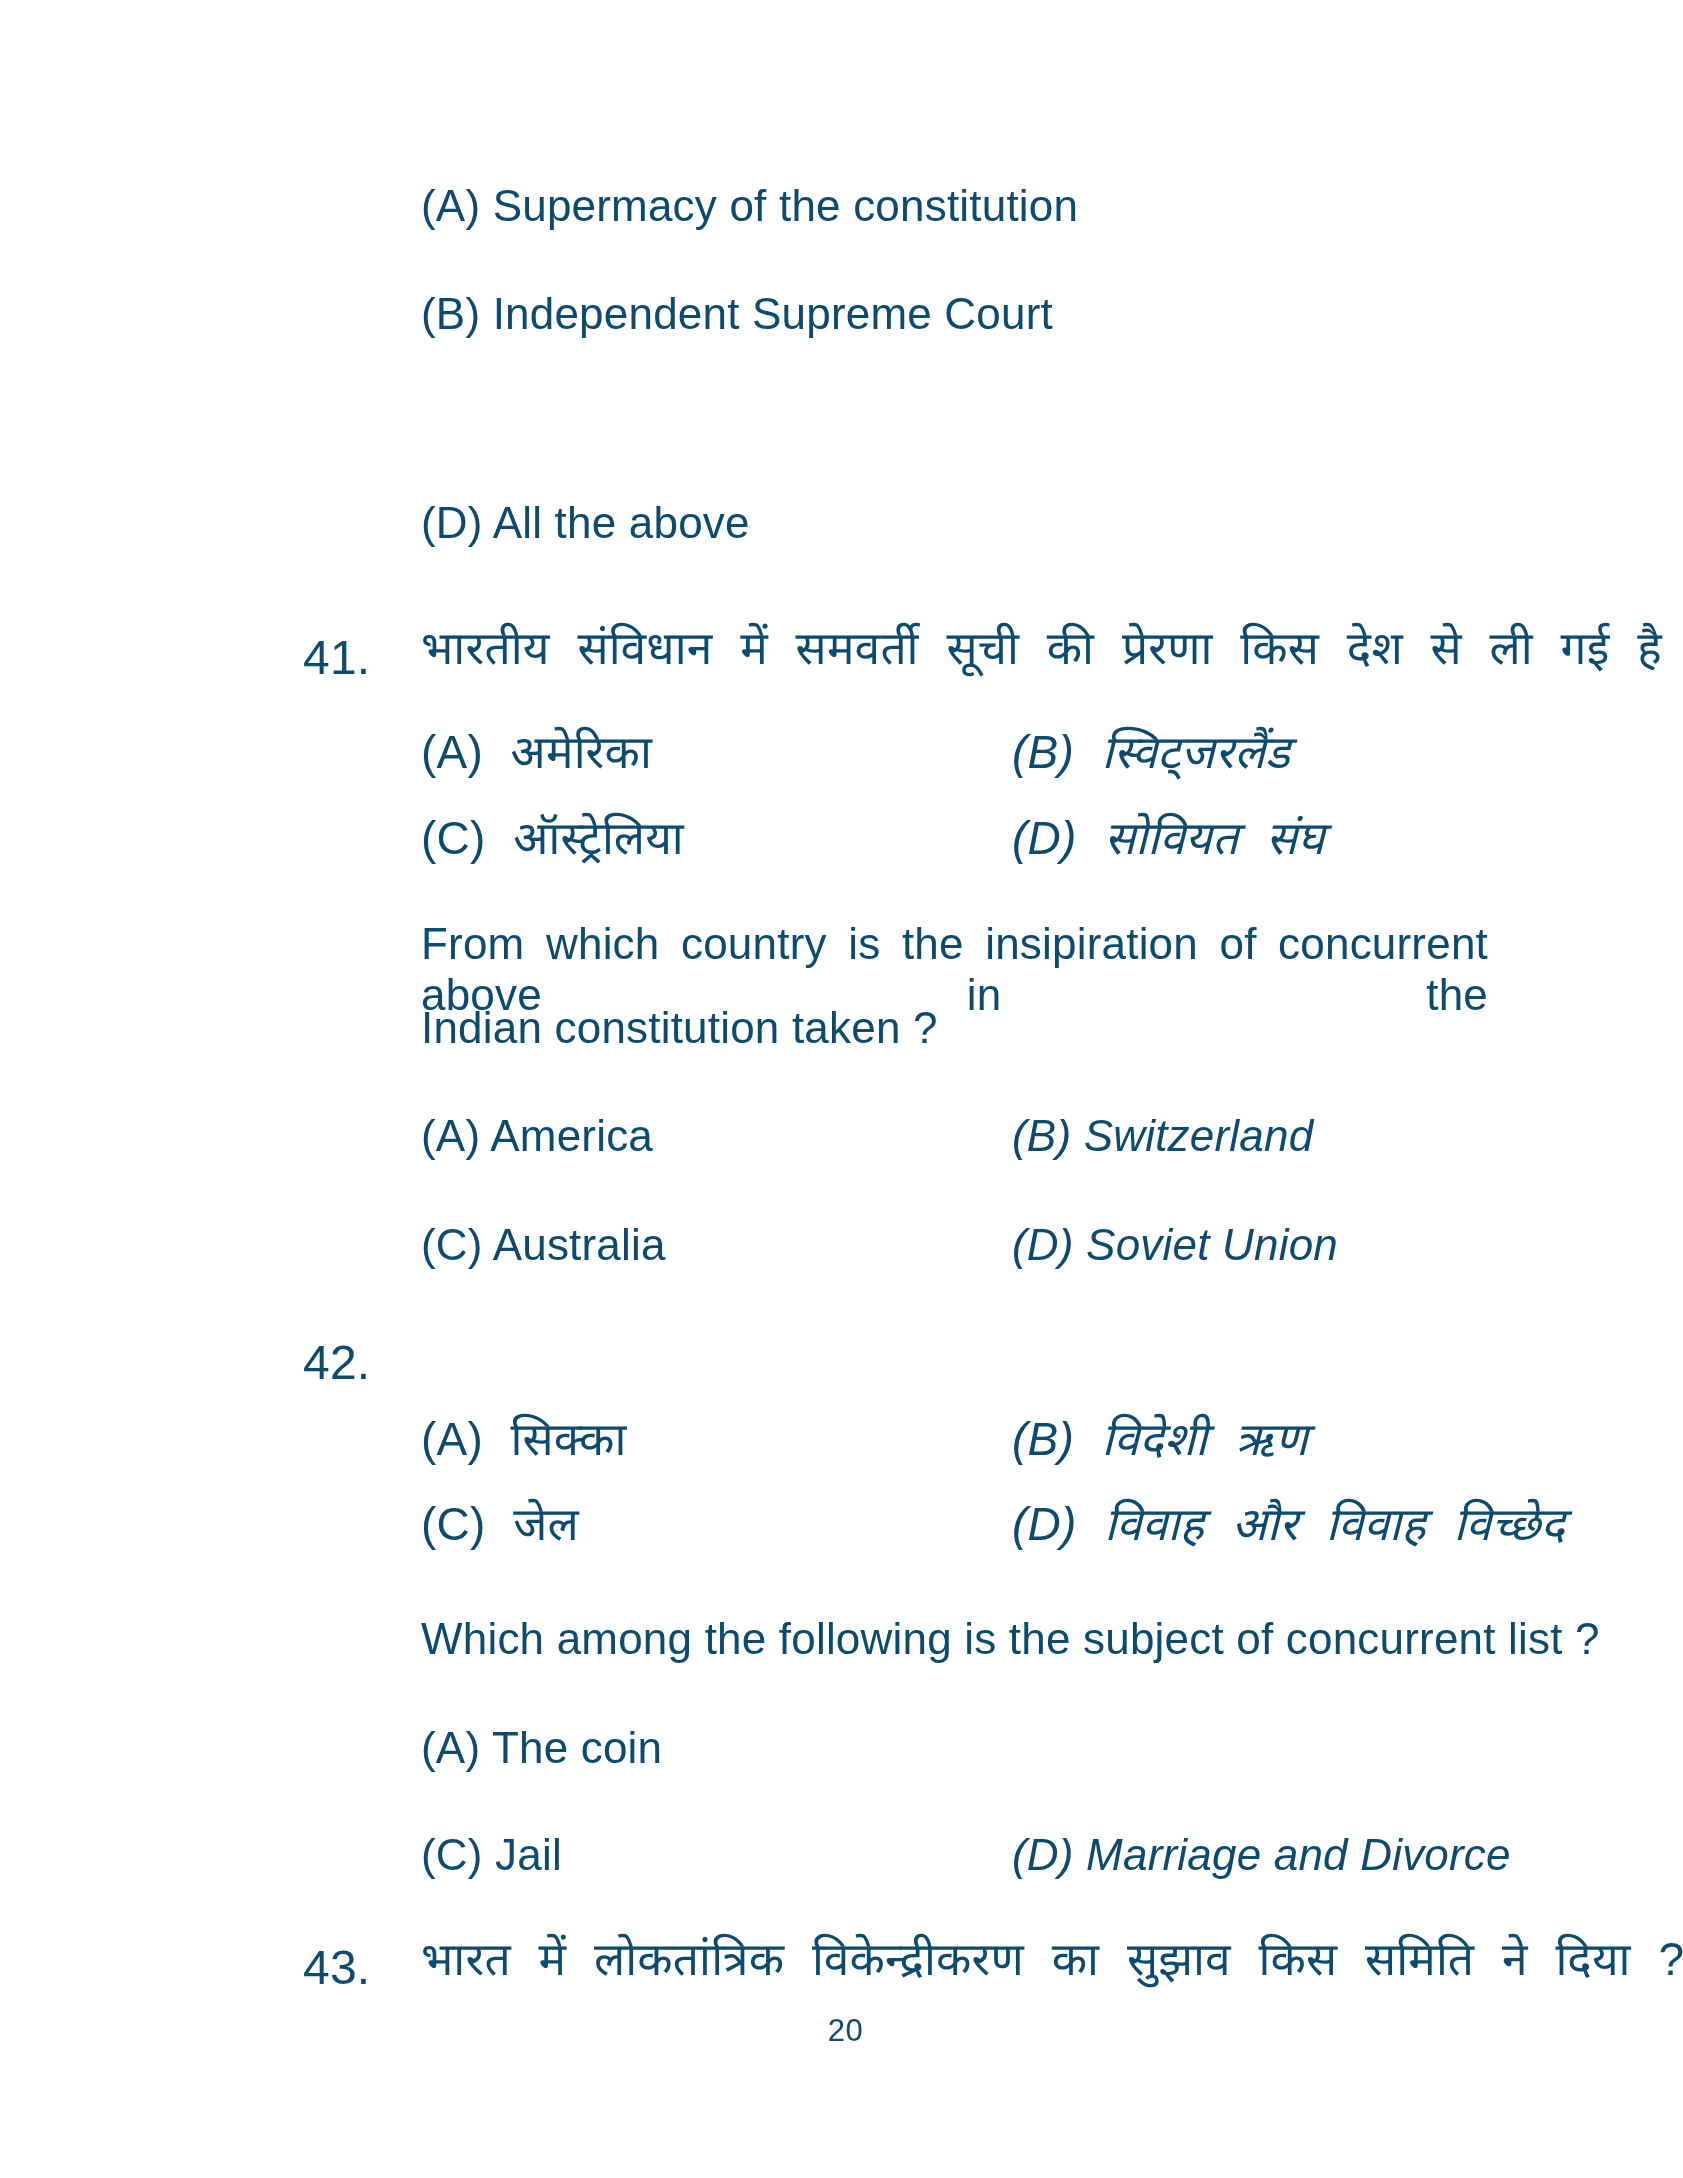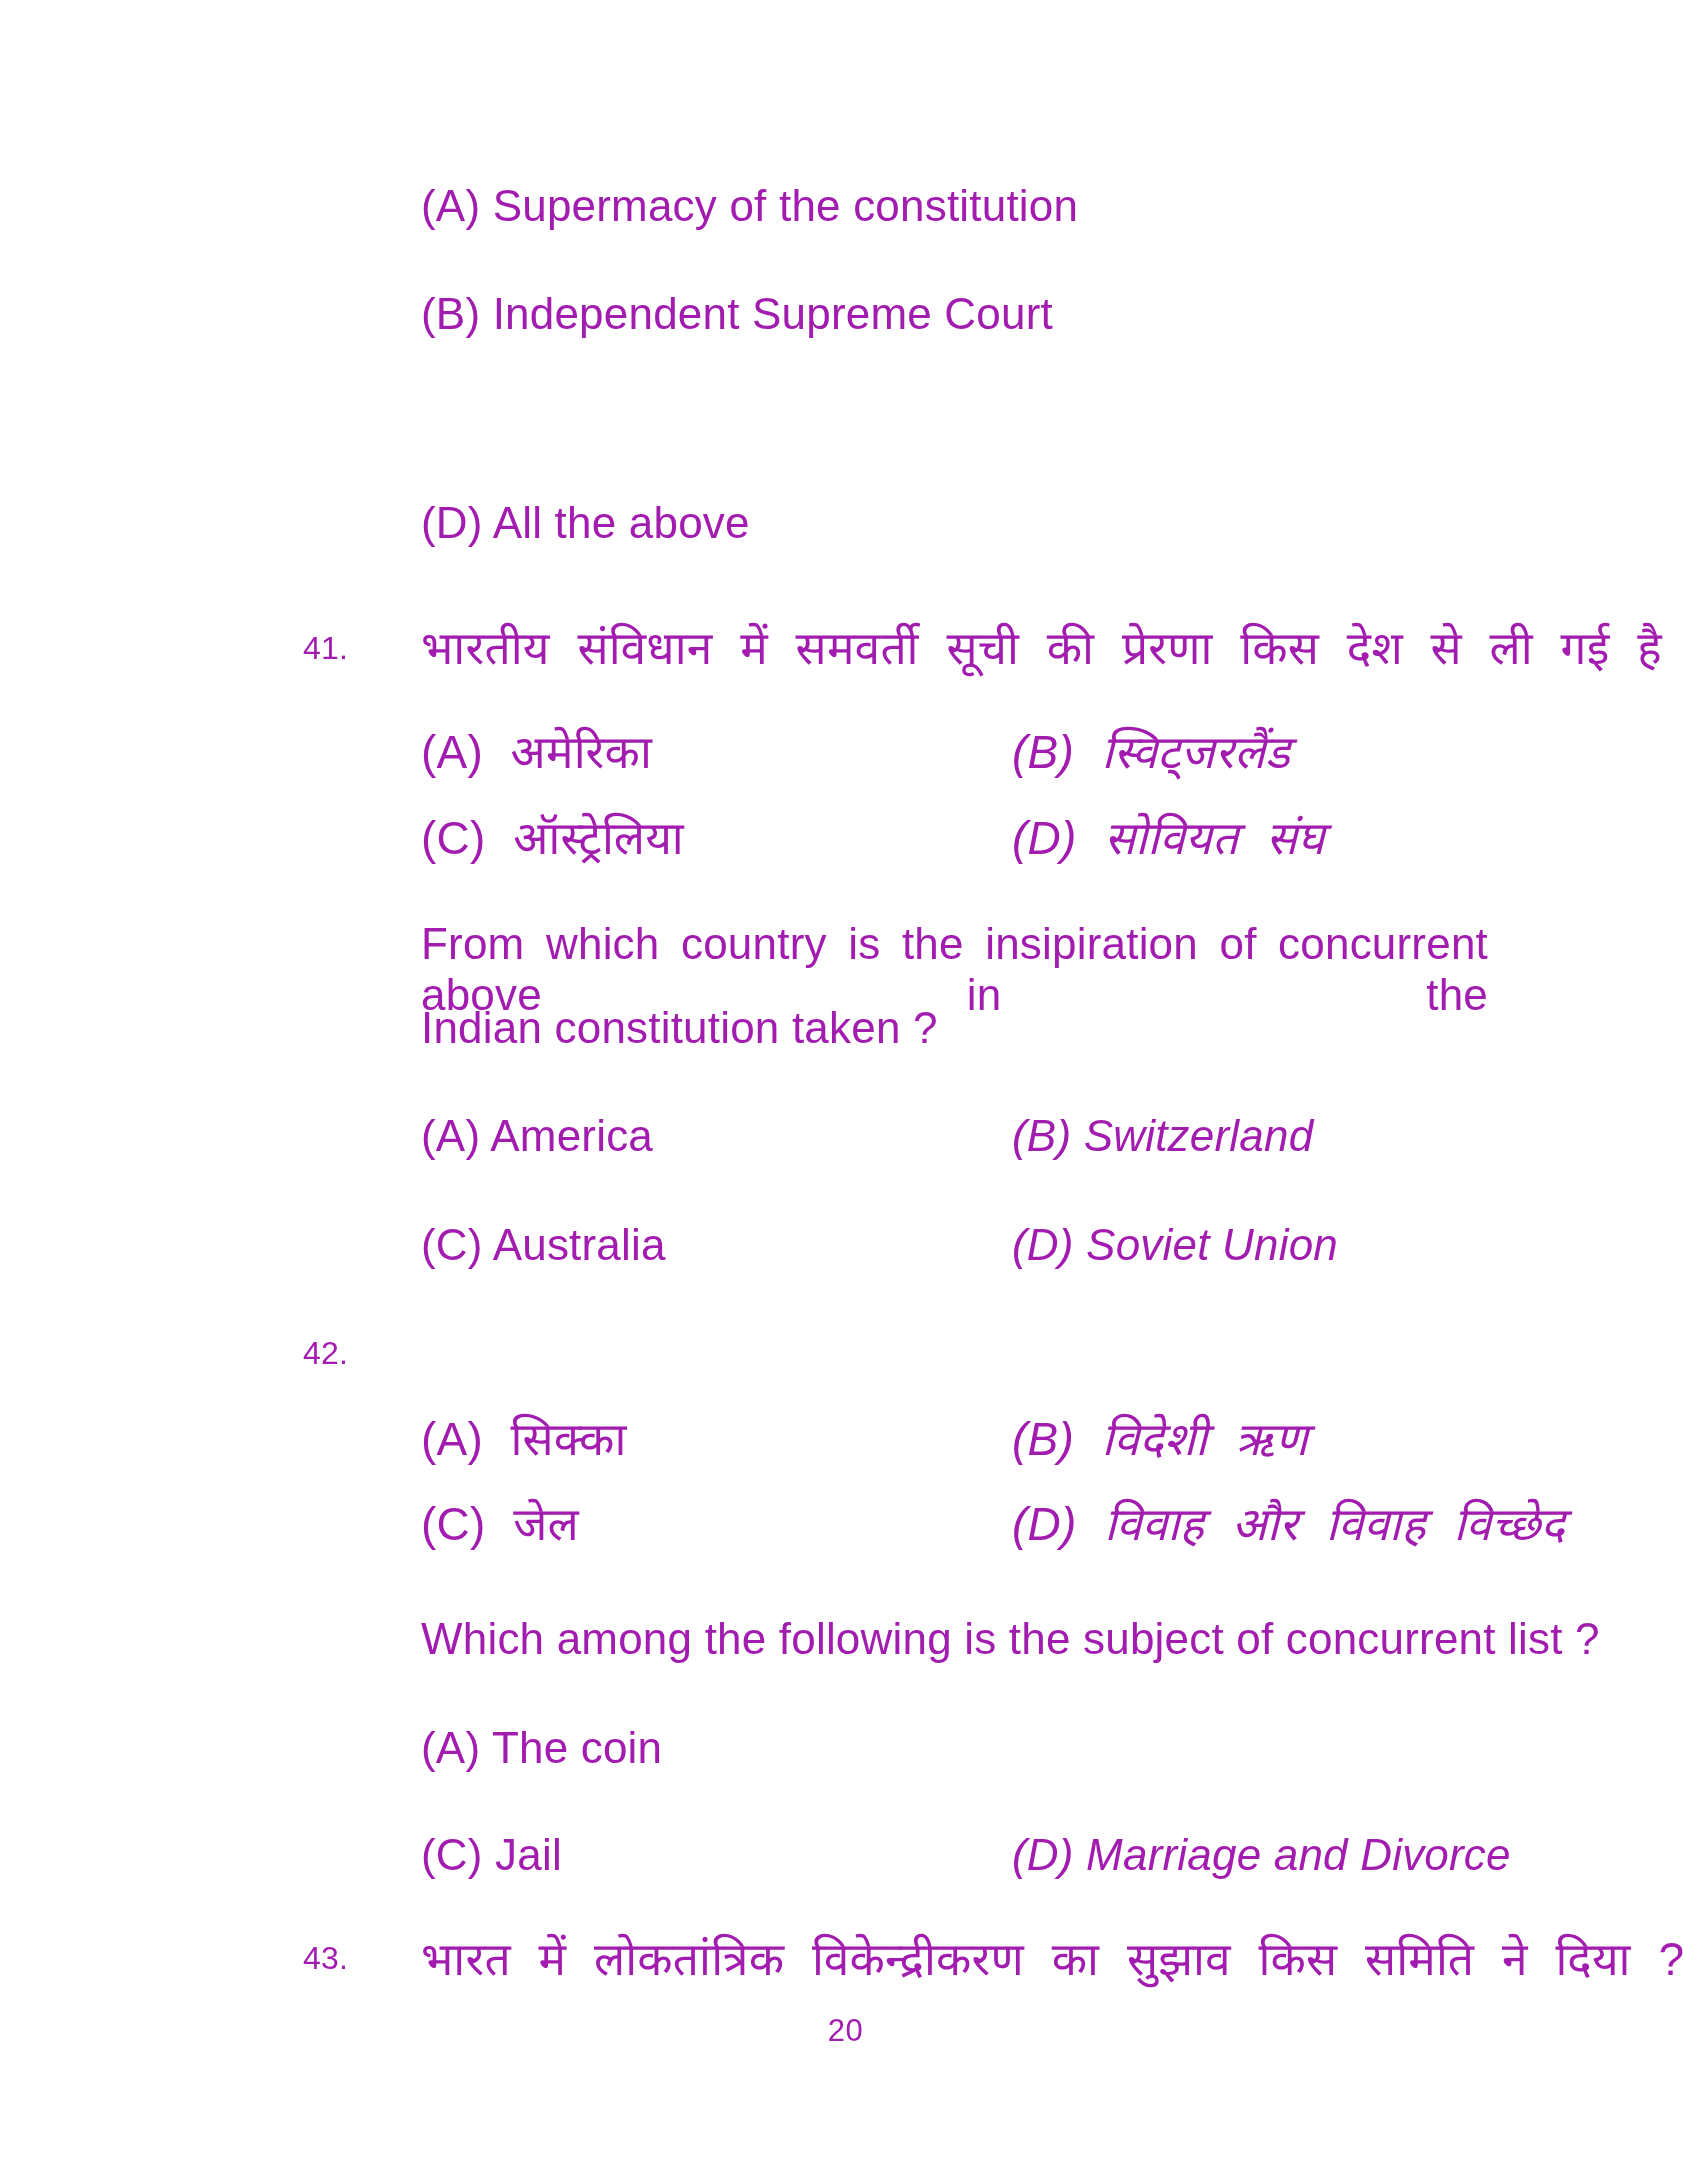--- a/index.html
+++ b/index.html
@@ -2,37 +2,37 @@
 <html><head>
 <meta charset="utf-8">
 <style>
   html, body { margin: 0; padding: 0; background: #e8e8e8; }
   .page {
     position: relative;
     width: 1683px;
     height: 2178px;
     margin: 0 auto;
     background: #ffffff;
-    color: #a21caf;
+    color: #0c4a6e;
     font-family: "Liberation Sans", "DejaVu Sans", sans-serif;
     overflow: hidden;
   }
   .line {
     position: absolute;
     white-space: nowrap;
     font-size: 44px;
     line-height: 1.15;
     letter-spacing: 0.2px;
   }
   .hindi {
     font-size: 46px;
     word-spacing: 0.32em;
   }
   .qnum {
-    font-size: 32px;
+    font-size: 48px;
     left: 303px;
   }
   .col1 { left: 421px; }
   .col2 { left: 1012px; font-style: italic; }
   .justified {
     white-space: normal;
     width: 1067px;
     text-align: justify;
     text-align-last: justify;
   }

